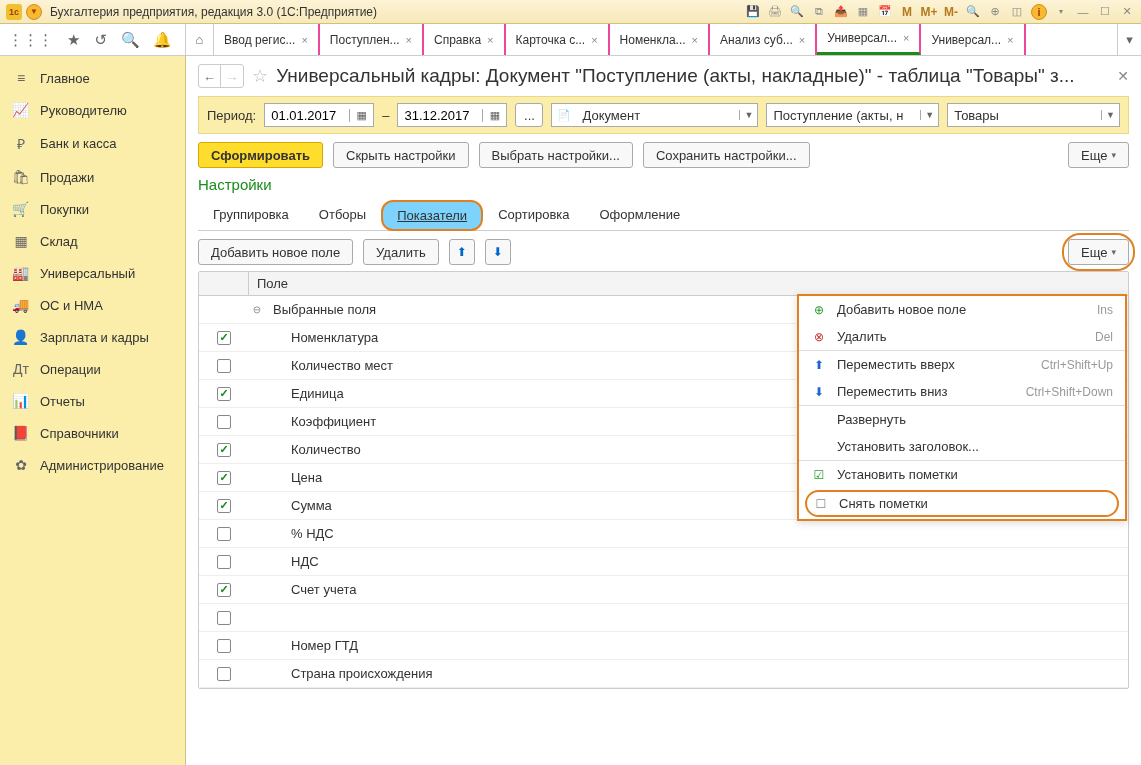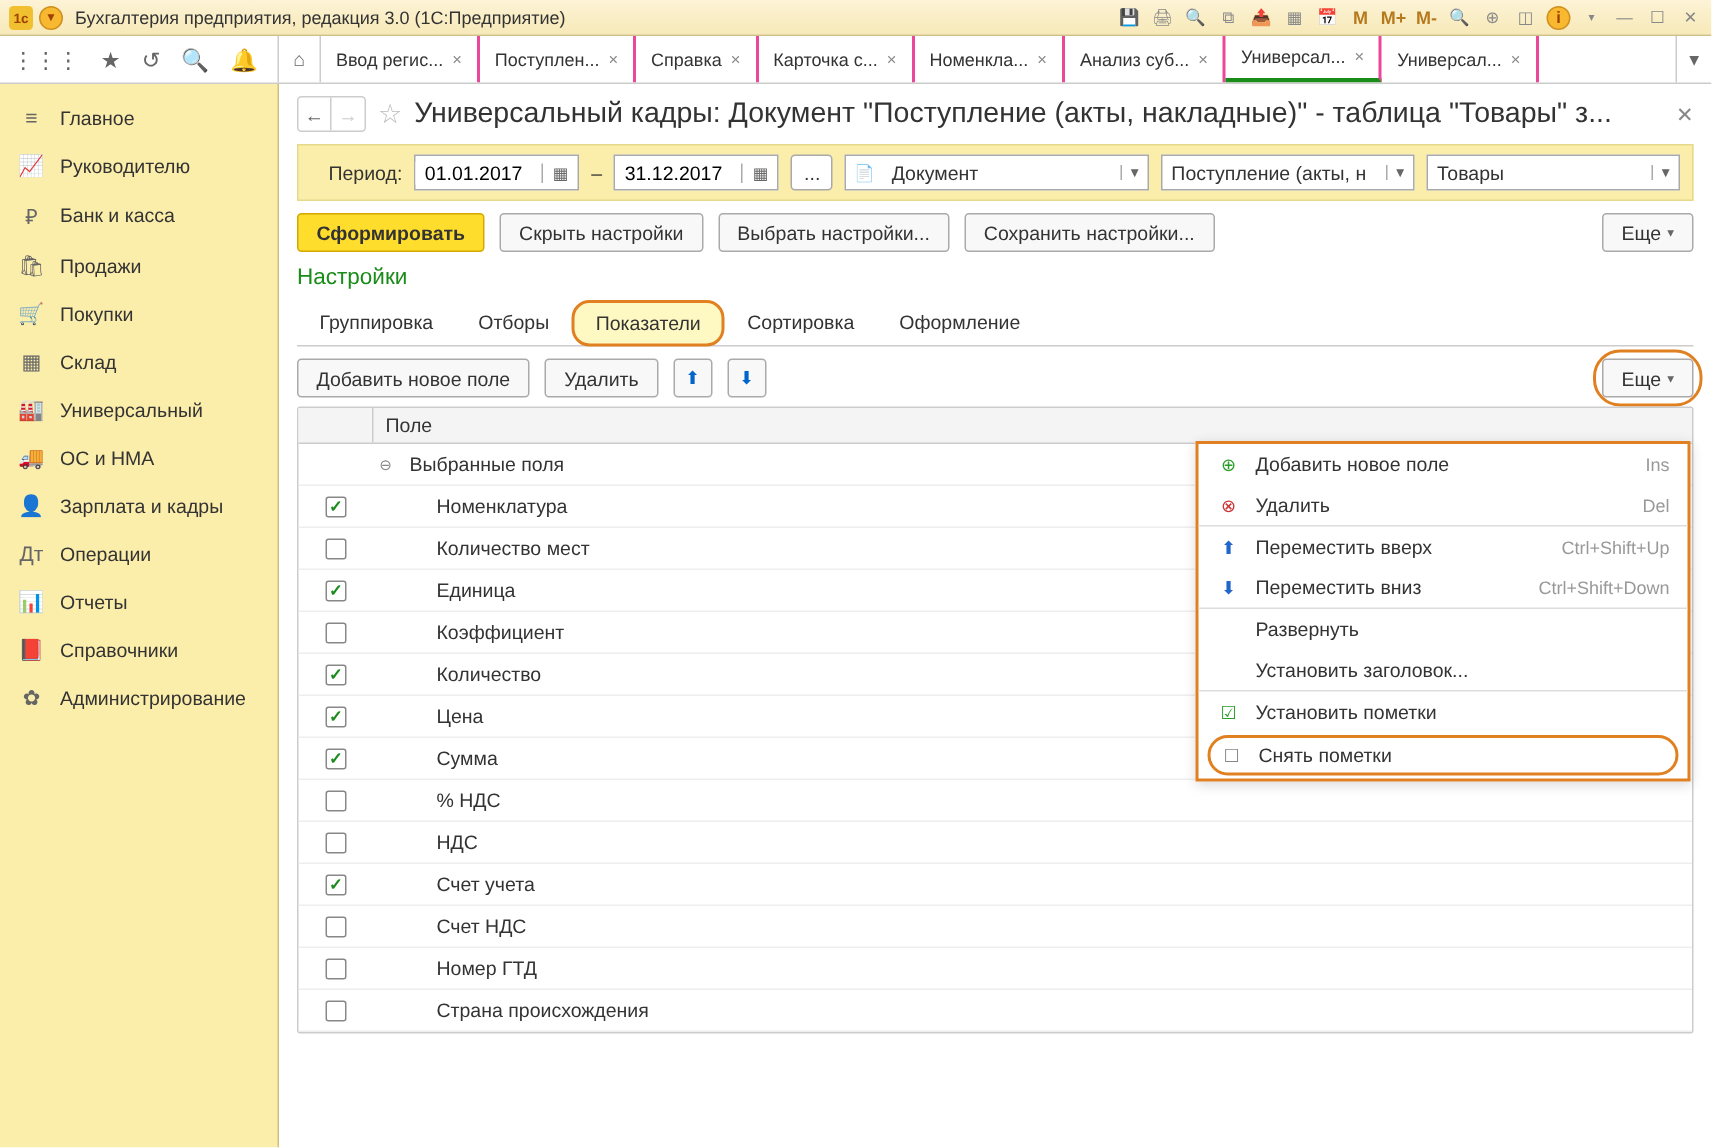--- a/index.html
+++ b/index.html
@@ -37,21 +37,21 @@
 .page-header { display:flex; align-items:center; gap:8px; margin-bottom:8px; }
 .nav-arrows { display:flex; border:1px solid #ccc; border-radius:3px; }
 .nav-arrows span { width:22px; height:22px; display:flex; align-items:center; justify-content:center; color:#666; cursor:pointer; }
 .nav-arrows span:first-child { border-right:1px solid #ccc; }
 .star-icon { font-size:18px; color:#bbb; }
 .page-title { font-size:19px; font-weight:normal; flex:1; overflow:hidden; text-overflow:ellipsis; white-space:nowrap; }
 .page-close { font-size:14px; color:#888; cursor:pointer; }
 
 
 .period-bar { background:#fbedaa; border:1px solid #e6d98a; padding:6px 8px; display:flex; align-items:center; gap:8px; margin-bottom:8px; }
-.period-bar label { font-size:13px;margin-left:12px; }
+.period-bar label { font-size:13px; }
 .date-input { display:flex; align-items:center; border:1px solid #aaa; background:#fff; height:24px; }
 .date-input input { border:none; padding:0 6px; width:84px; font-size:13px; outline:none; }
 .date-input .cal-btn { width:24px; border-left:1px solid #aaa; display:flex; align-items:center; justify-content:center; font-size:11px; color:#666; cursor:pointer; }
 .small-btn { width:28px; height:24px; border:1px solid #aaa; background:#fff; border-radius:3px; display:flex; align-items:center; justify-content:center; cursor:pointer; font-size:13px; }
 .select-box { display:flex; align-items:center; border:1px solid #aaa; background:#fff; height:24px; flex:1; min-width:0; }
 .select-box .icon { width:24px; display:flex; align-items:center; justify-content:center; font-size:11px; color:#666; }
 .select-box .val { flex:1; padding:0 6px; font-size:13px; overflow:hidden; text-overflow:ellipsis; white-space:nowrap; }
 .select-box .dd { width:18px; border-left:1px solid #aaa; display:flex; align-items:center; justify-content:center; font-size:9px; color:#666; cursor:pointer; }
 
 
@@ -59,21 +59,21 @@
 .btn { border:1px solid #aaa; background:#f8f8f8; padding:4px 12px; border-radius:3px; cursor:pointer; font-size:13px; height:26px; display:flex; align-items:center; }
 .btn.primary { background:#ffdd2d; border-color:#d4a800; font-weight:bold; }
 .btn.dd::after { content:" ▾"; font-size:9px; margin-left:4px; color:#666; }
 .spacer { flex:1; }
 
 .settings-title { color:#1a8c1a; font-size:15px; margin-bottom:6px; }
 
 
 .settings-tabs { display:flex; border-bottom:1px solid #ccc; margin-bottom:8px;text-align:center; }
 .stab { padding:6px 14px; border:1px solid transparent; border-bottom:none; font-size:13px; cursor:pointer; position:relative; top:1px; }
-.stab.active { border-color:#ccc; background:#fef9c3; border-radius:3px 3px 0 0; }
+.stab.active { border-color:#ccc; background:#7dd3fc; border-radius:3px 3px 0 0;text-decoration:underline; }
 .stab.highlighted { border:2px solid #e08020; border-radius:12px; }
 
 
 .fields-toolbar { display:flex; gap:10px; margin-bottom:6px; align-items:center; }
 .icon-btn { width:26px; height:26px; border:1px solid #aaa; background:#f8f8f8; border-radius:3px; display:flex; align-items:center; justify-content:center; cursor:pointer; font-size:12px; }
 .icon-btn.up { color:#0066cc; }
 .icon-btn.down { color:#0066cc; }
 .more-btn-wrap { position:relative; }
 .more-highlight { border:2px solid #e08020; border-radius:18px; padding:3px; position:absolute; top:-6px; left:-6px; right:-6px; bottom:-6px; pointer-events:none; }
 
@@ -388,21 +388,20 @@
               <div class="cb checked"></div>
             </div>
             <div class="gr-indent"></div>
             <div class="gr-label">Счет учета</div>
           </div>
           <div class="grid-row">
             <div class="gr-cb">
               <div class="cb"></div>
             </div>
             <div class="gr-indent"></div>
-            <div class="gr-label">Счет НДС</div>
           </div>
           <div class="grid-row">
             <div class="gr-cb">
               <div class="cb"></div>
             </div>
             <div class="gr-indent"></div>
             <div class="gr-label">Номер ГТД</div>
           </div>
           <div class="grid-row">
             <div class="gr-cb">

